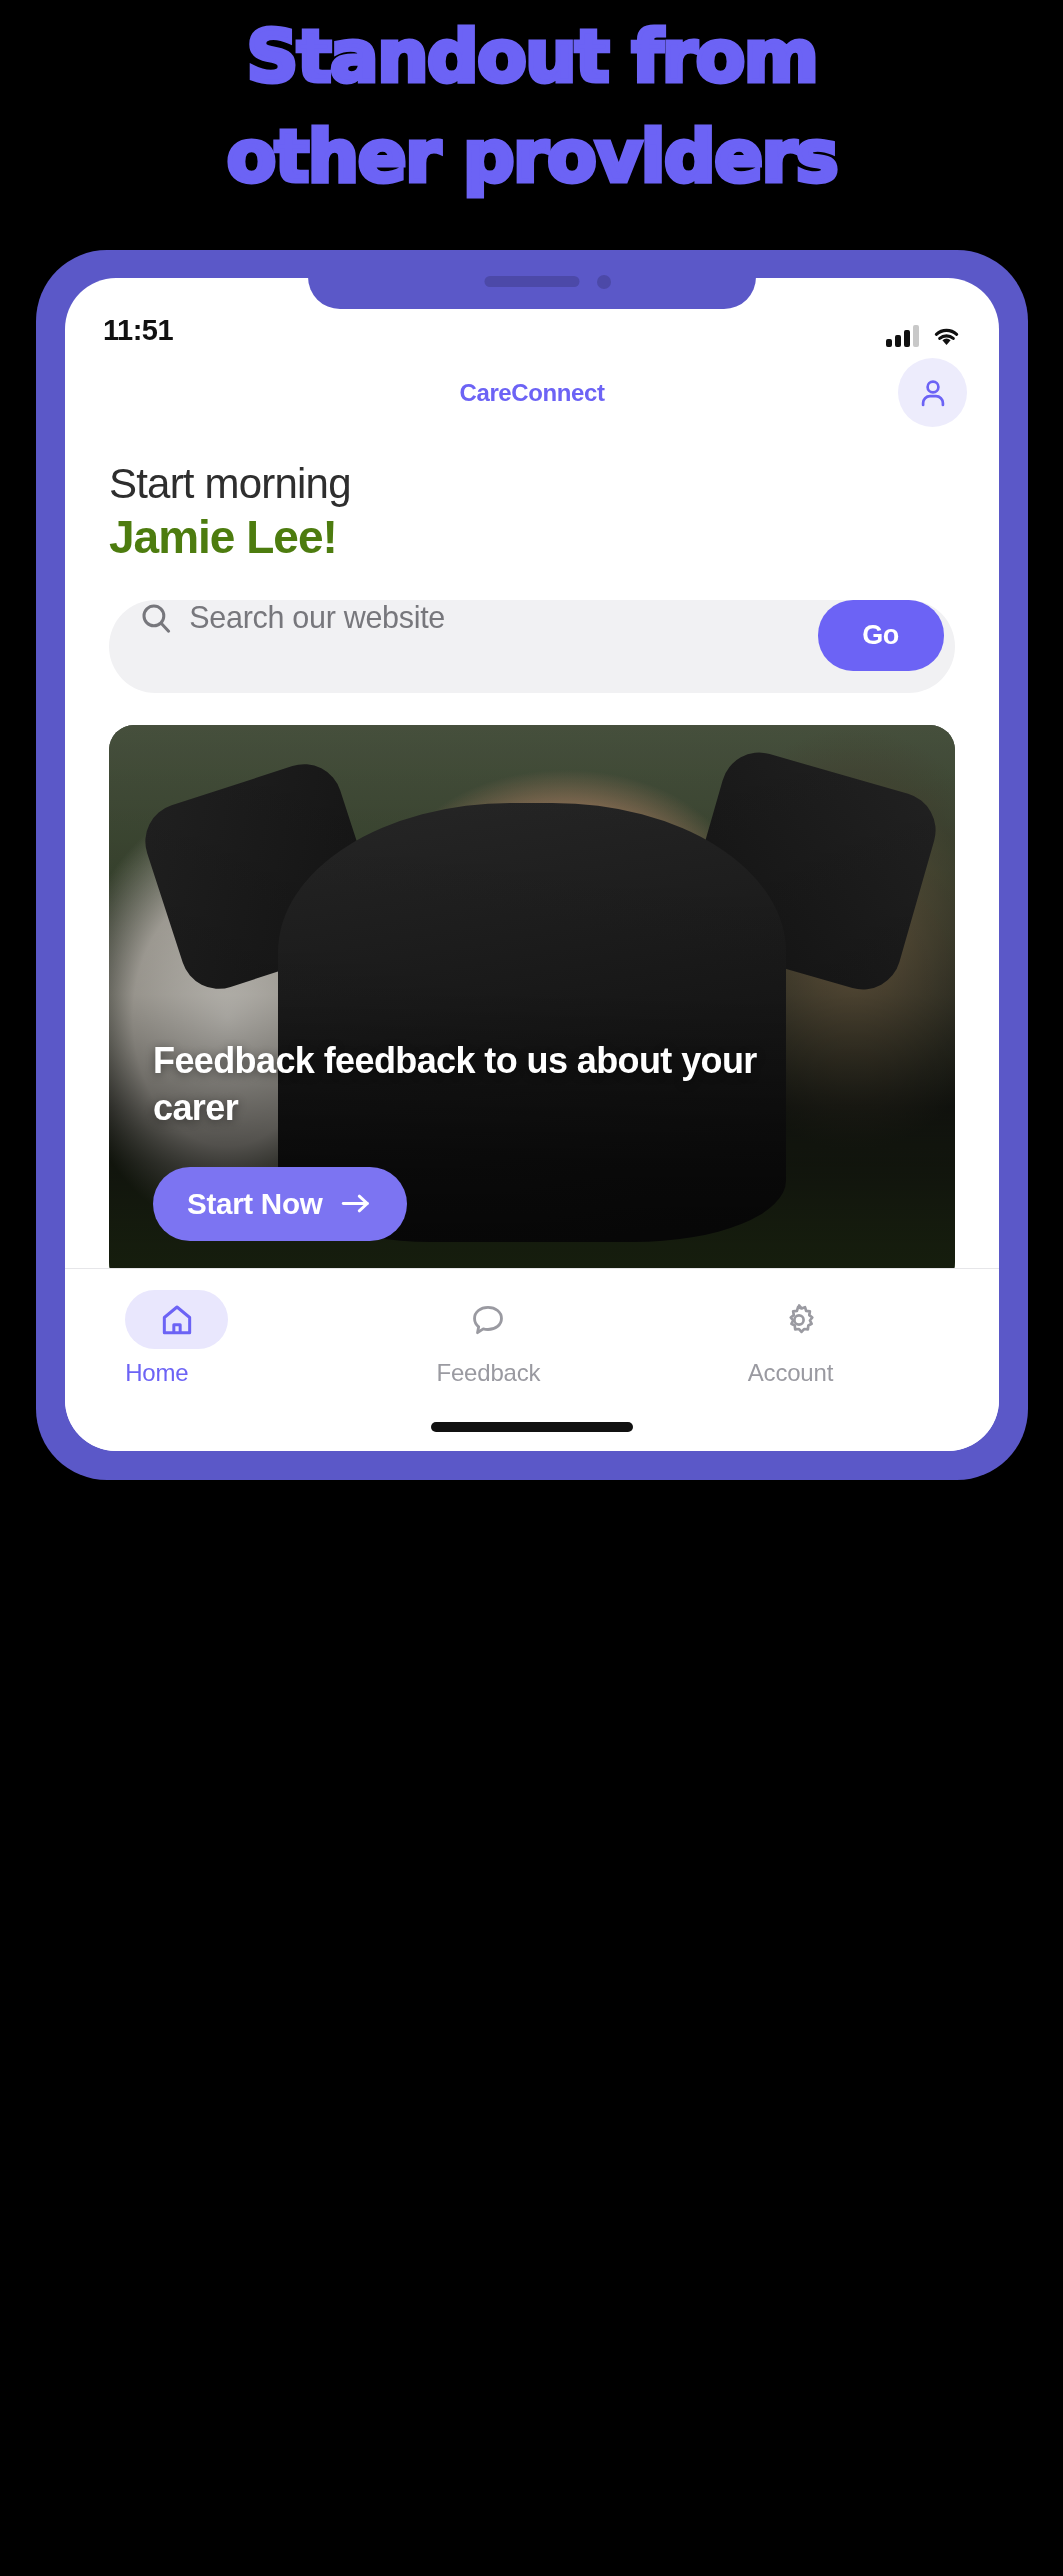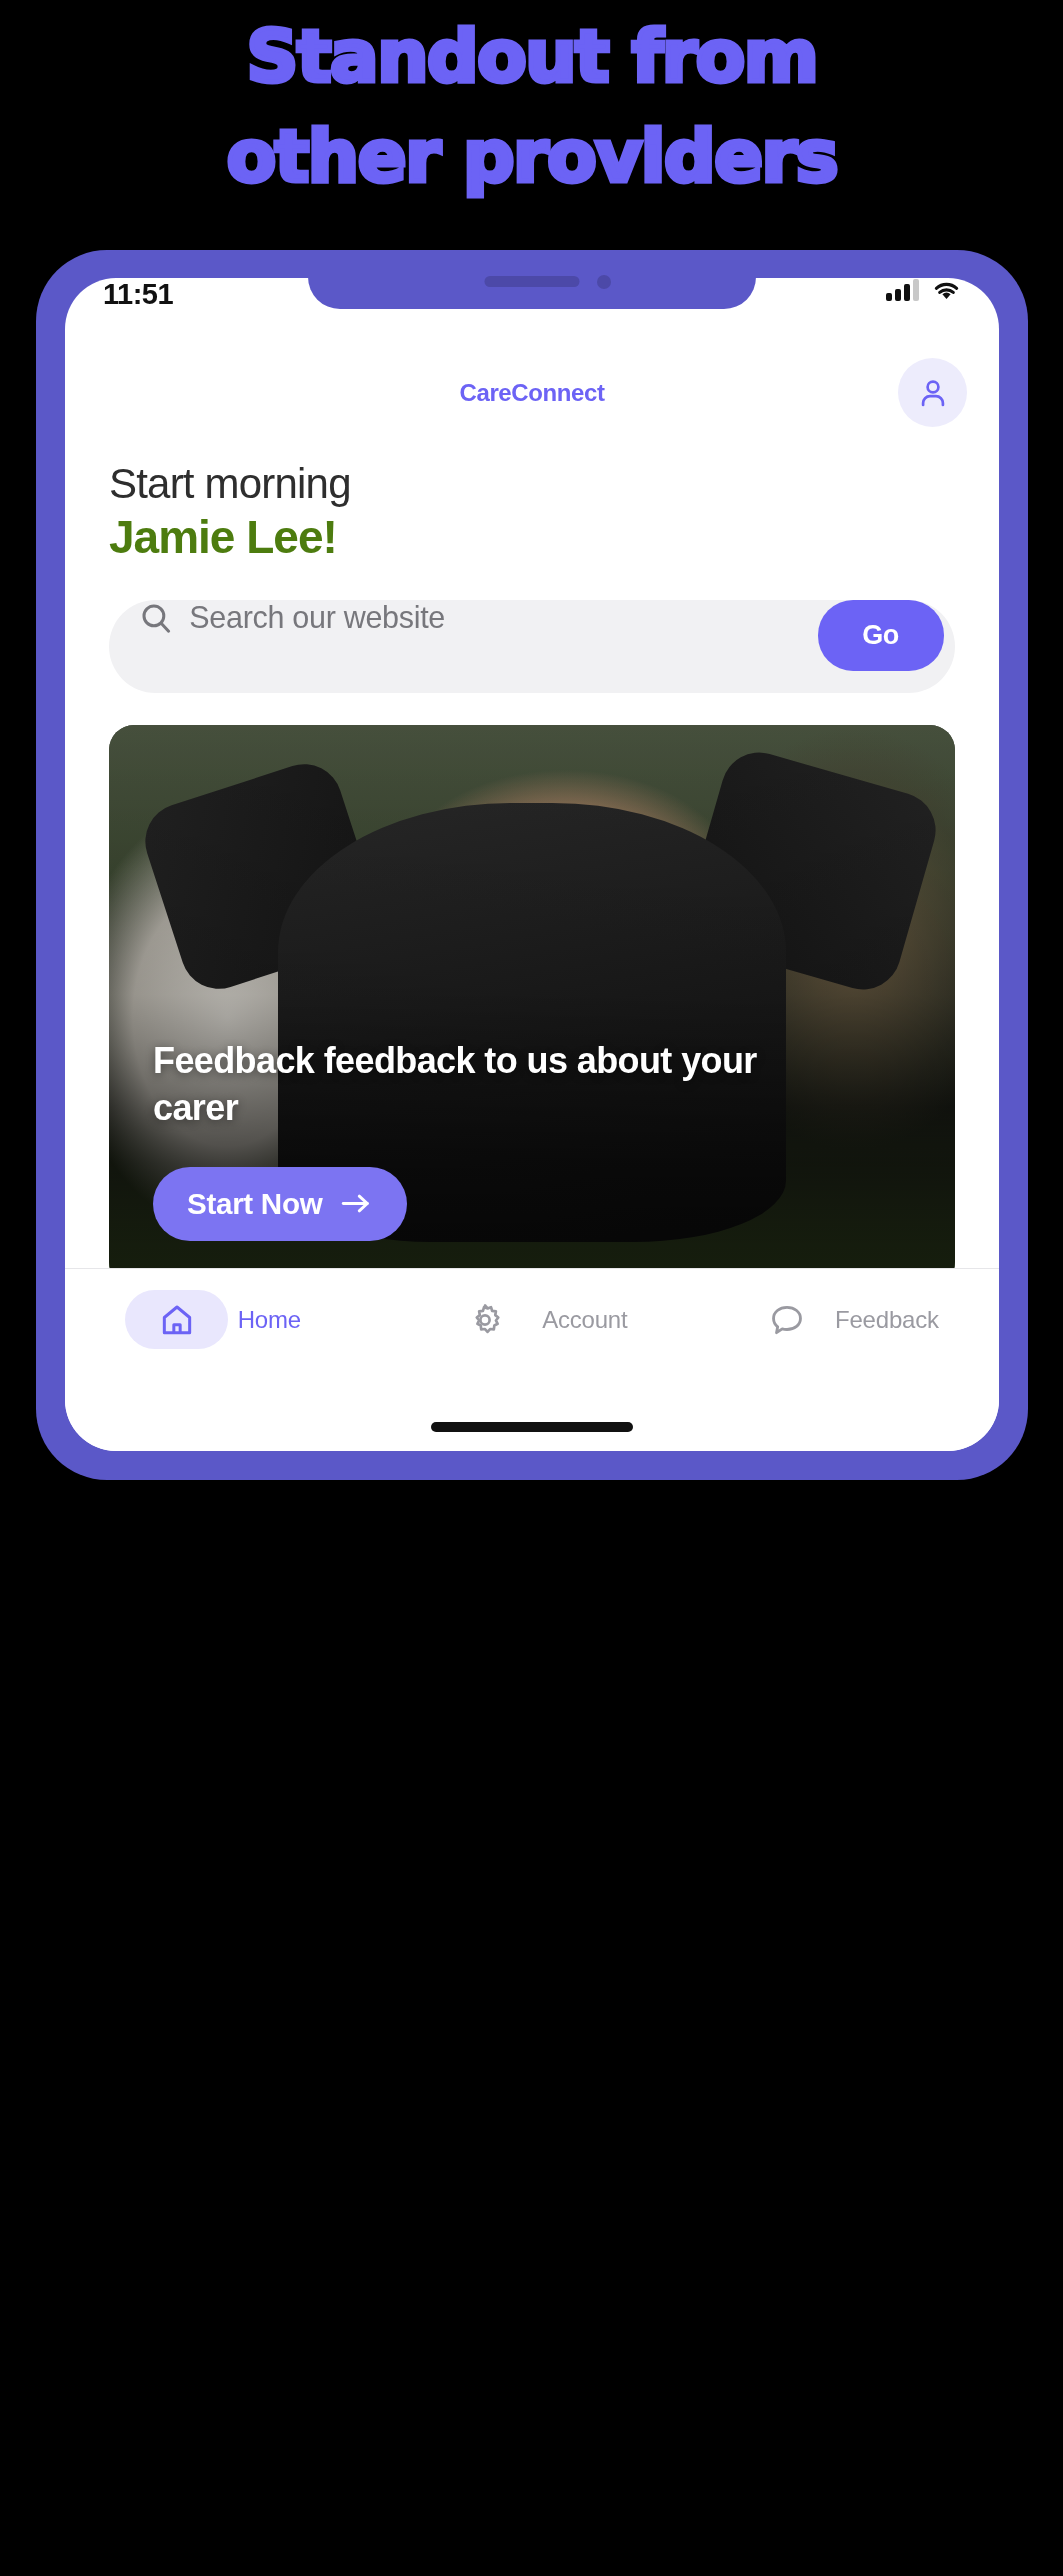--- a/index.html
+++ b/index.html
@@ -94,21 +94,21 @@
     z-index: 41;
   }
 
   
   .statusbar {
     position: absolute;
     top: 0; left: 0;
     width: 934px;
     height: 69px;
     display: flex;
-    align-items: flex-start;
+    align-items: flex-end;
     justify-content: space-between;
     padding: 0 38px;
     z-index: 30;
   }
   .status-time {
     font-size: 29px;
     font-weight: 700;
     color: #111111;
     font-family: "Liberation Sans", sans-serif;
     letter-spacing: -0.5px;
@@ -308,22 +308,21 @@
     border-top: 1px solid #E6E6E9;
     display: flex;
     align-items: flex-start;
     justify-content: space-around;
     padding-top: 21px;
     z-index: 25;
   }
   .nav-item {
     width: 191px;
     display: flex;
-    flex-direction: row;
-    align-items: center;
+    flex-direction: column;
     gap: 9.5px;
     cursor: pointer;
   }
   .nav-pill {
     width: 103px;
     height: 59px;
     border-radius: 29.6px;
     display: flex;
     align-items: center;
     justify-content: center;
@@ -443,35 +442,35 @@
             <path d="M4 10.4 L12 3.8 L20 10.4 V20 H4 Z" stroke="#6C63F5" stroke-width="1.9" fill="none" stroke-linejoin="round"></path>
             <path d="M10 20 v-5 h4 v5" stroke="#6C63F5" stroke-width="1.9" fill="none" stroke-linejoin="round"></path>
           </svg>
         </div>
         <div class="nav-label active">Home</div>
       </div>
 
       <div class="nav-item">
         <div class="nav-pill">
           <svg width="38" height="38" viewBox="0 0 24 24">
+            <path d="M12 4 C16.8 4 20.5 7 20.5 11 C20.5 15 16.8 18 12 18 C10.9 18 9.9 17.9 9 17.6 L5.4 20 L6.1 16.3 C4.6 15 3.5 13.2 3.5 11 C3.5 7 7.2 4 12 4 Z" stroke="#9A9AA1" stroke-width="1.8" fill="none" stroke-linejoin="round"></path>
+          </svg>
+        </div>
+        <div class="nav-label">Feedback</div>
+      </div>
+
+      <div class="nav-item">
+        <div class="nav-pill">
+          <svg width="38" height="38" viewBox="0 0 24 24">
             <path d="M12 2.8 l1.5 1.9 2.3-.8 .7 2.3 2.4 .3 -.4 2.4 1.9 1.5 -1.5 1.9 1.1 2.1 -2.1 1.1 -.3 2.4 -2.4 -.2 -1.6 1.8 -1.6 -1.8 -2.4 .2 -.3 -2.4 -2.1 -1.1 1.1 -2.1 -1.5 -1.9 1.9 -1.5 -.4 -2.4 2.4 -.3 .7 -2.3 2.3 .8 z" stroke="#9A9AA1" stroke-width="1.7" fill="none" stroke-linejoin="round"></path>
             <circle cx="12" cy="12" r="2.9" stroke="#9A9AA1" stroke-width="1.7" fill="none"></circle>
           </svg>
         </div>
         <div class="nav-label">Account</div>
       </div>
 
-      <div class="nav-item">
-        <div class="nav-pill">
-          <svg width="38" height="38" viewBox="0 0 24 24">
-            <path d="M12 4 C16.8 4 20.5 7 20.5 11 C20.5 15 16.8 18 12 18 C10.9 18 9.9 17.9 9 17.6 L5.4 20 L6.1 16.3 C4.6 15 3.5 13.2 3.5 11 C3.5 7 7.2 4 12 4 Z" stroke="#9A9AA1" stroke-width="1.8" fill="none" stroke-linejoin="round"></path>
-          </svg>
-        </div>
-        <div class="nav-label">Feedback</div>
-      </div>
-
     </div>
 
     <div class="home-indicator"></div>
   </div>
 
 </div>
 
 
 </body></html>

